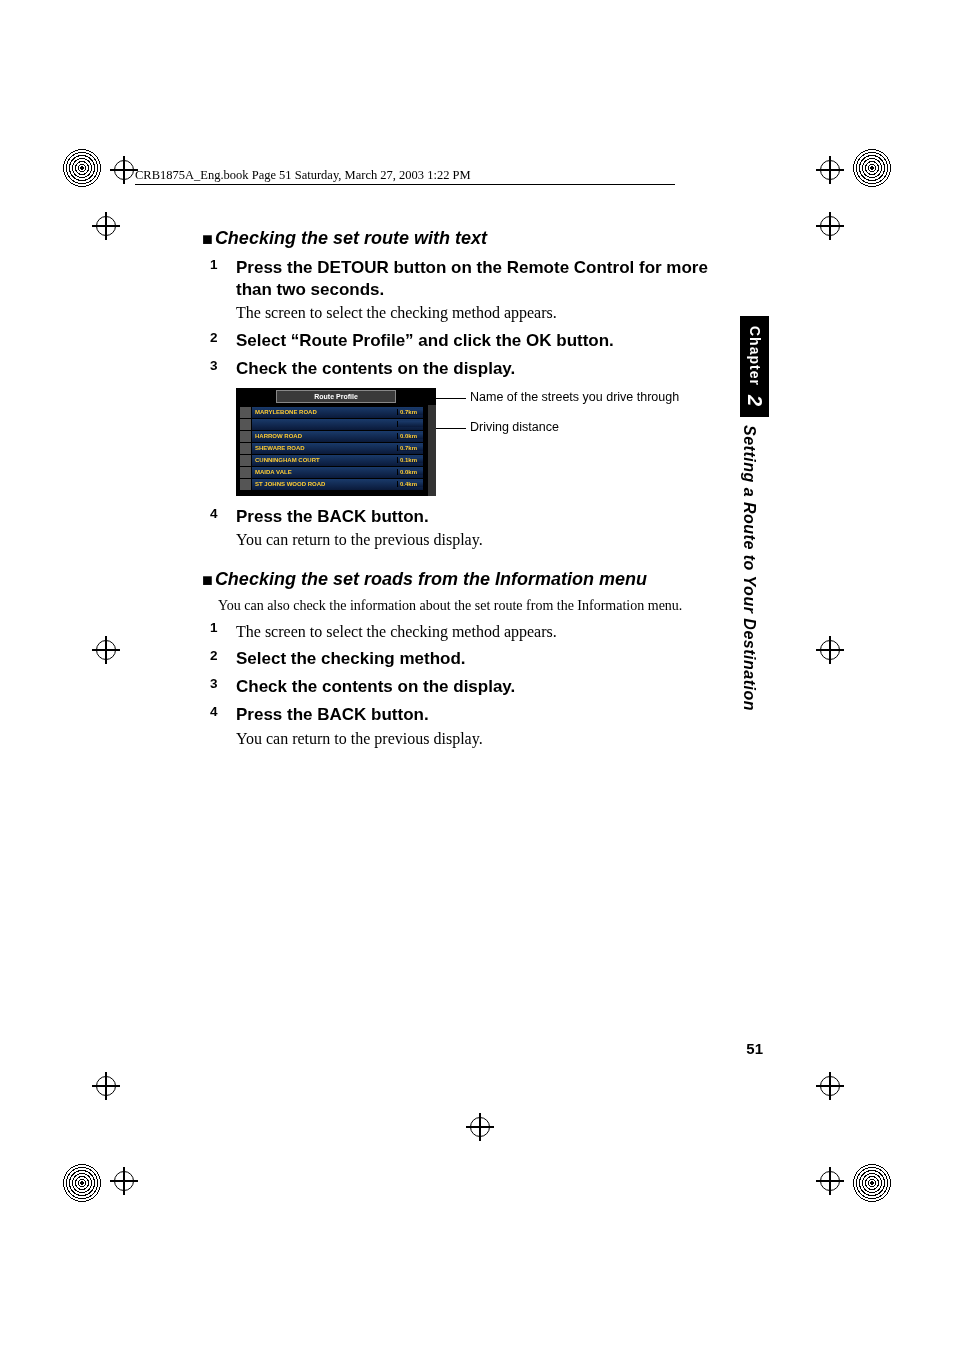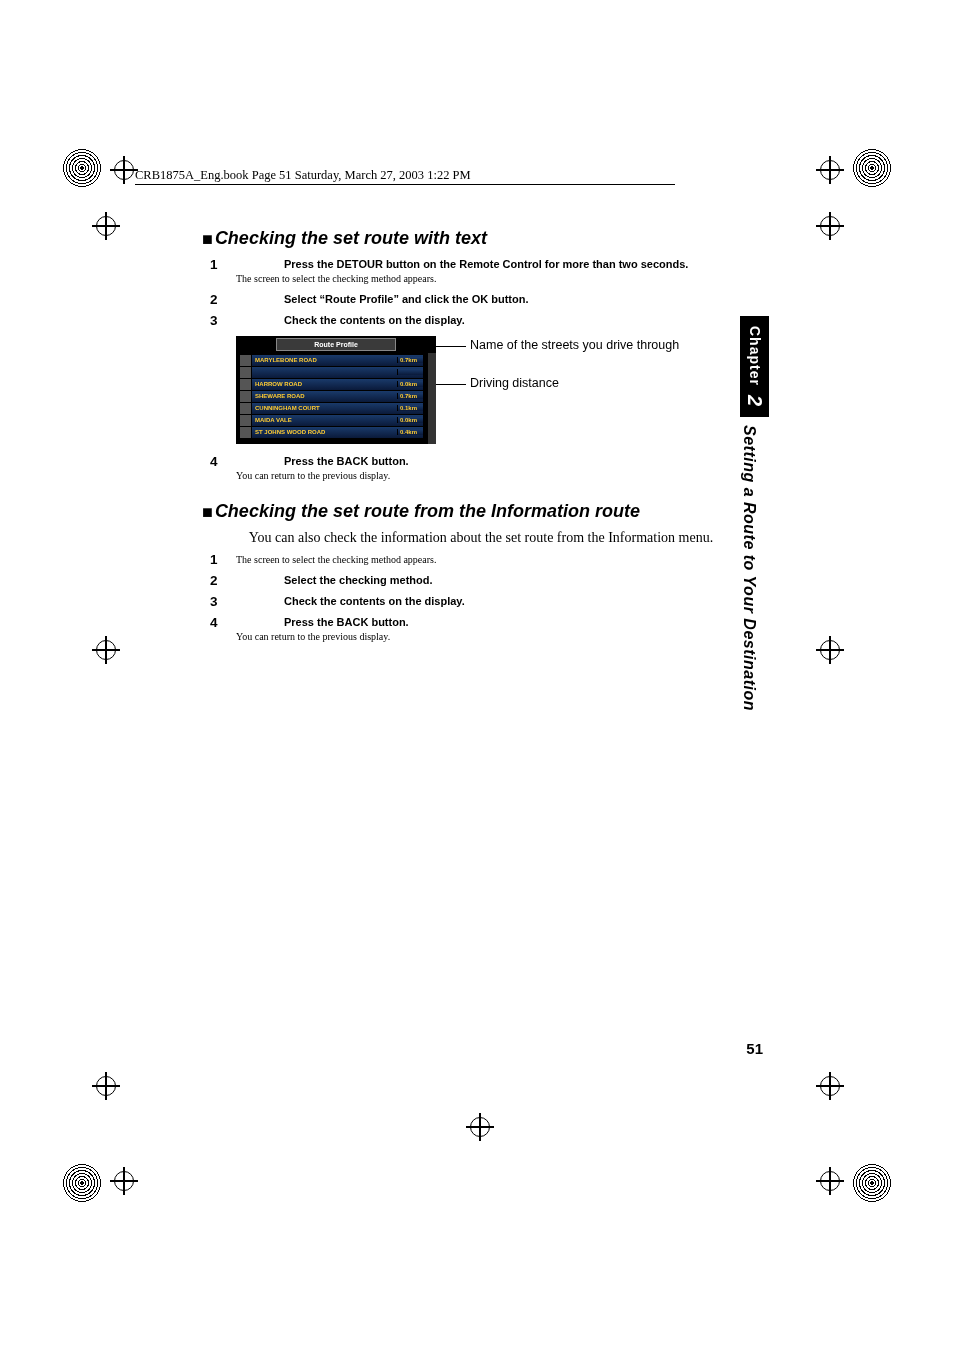--- a/index.html
+++ b/index.html
@@ -88,48 +88,46 @@
     font-size: 13.5px;
     width: 26px;
     flex-shrink: 0;
   }
   .step-body {
     flex: 1;
   }
   .step-title {
     font-family: Arial, Helvetica, sans-serif;
     font-weight: bold;
-    font-size: 11px;
+    font-size: 17px;
     line-height: 1.3;
-    margin-left: 48px;
   }
   .step-text {
     font-family: "Times New Roman", serif;
-    font-size: 10px;
+    font-size: 16px;
     line-height: 1.35;
     margin-top: 1px;
   }
   .note {
     font-family: Arial, Helvetica, sans-serif;
     font-size: 13px;
     line-height: 1.35;
     margin-top: 4px;
     padding-left: 18px;
     text-indent: -18px;
   }
   .note .bullet {
     font-family: Arial, sans-serif;
     font-weight: bold;
     margin-right: 4px;
   }
   .intro {
     font-family: "Times New Roman", serif;
     font-size: 14px;
     margin: 2px 0 6px 16px;
-    text-align: center;
   }
   
   .figwrap {
     margin: 8px 0 10px 34px;
     display: flex;
     align-items: flex-start;
   }
   .routeprofile {
     width: 200px;
     background: #000;
@@ -201,21 +199,21 @@
   }
   .callout::before {
     content: "";
     position: absolute;
     left: -20px;
     top: 8px;
     width: 30px;
     height: 1px;
     background: #000;
   }
-  .callout.c1 { margin-top: 2px; margin-bottom: 24px; }
+  .callout.c1 { margin-top: 2px; margin-bottom: 16px; }
   .callout.c2 { }
   
   .sidetab {
     position: absolute;
     right: 190px;
     top: 316px;
     width: 24px;
   }
   .tab-black {
     background: #000;
@@ -388,21 +386,21 @@
 
   <div class="step">
     <div class="step-num">4</div>
     <div class="step-body">
       <div class="step-title">Press the BACK button.</div>
       <div class="step-text">You can return to the previous display.</div>
     </div>
   </div>
 
   <div class="section-heading section2">
-    <span class="sq">■</span><span>Checking the set route from the Information route</span>
+    <span class="sq">■</span><span>Checking the set roads from the Information menu</span>
   </div>
   <div class="intro">You can also check the information about the set route from the Information menu.</div>
 
   <div class="step">
     <div class="step-num">1</div>
     <div class="step-body">
       <div class="step-text">The screen to select the checking method appears.</div>
     </div>
   </div>
 

